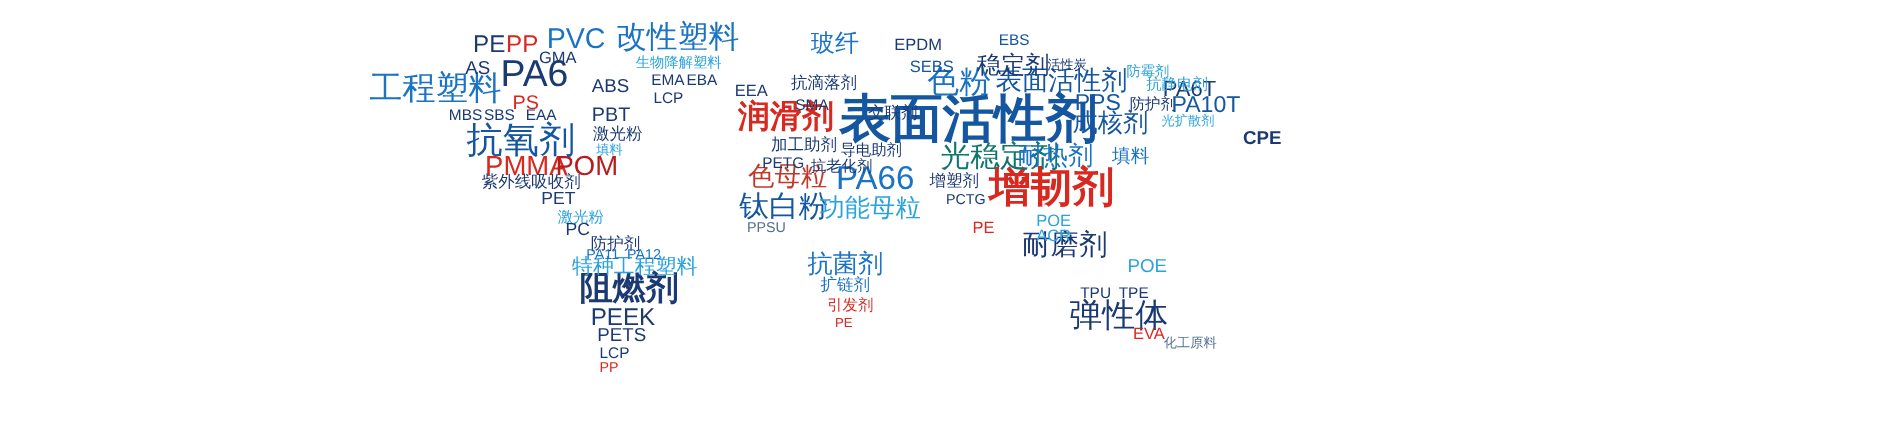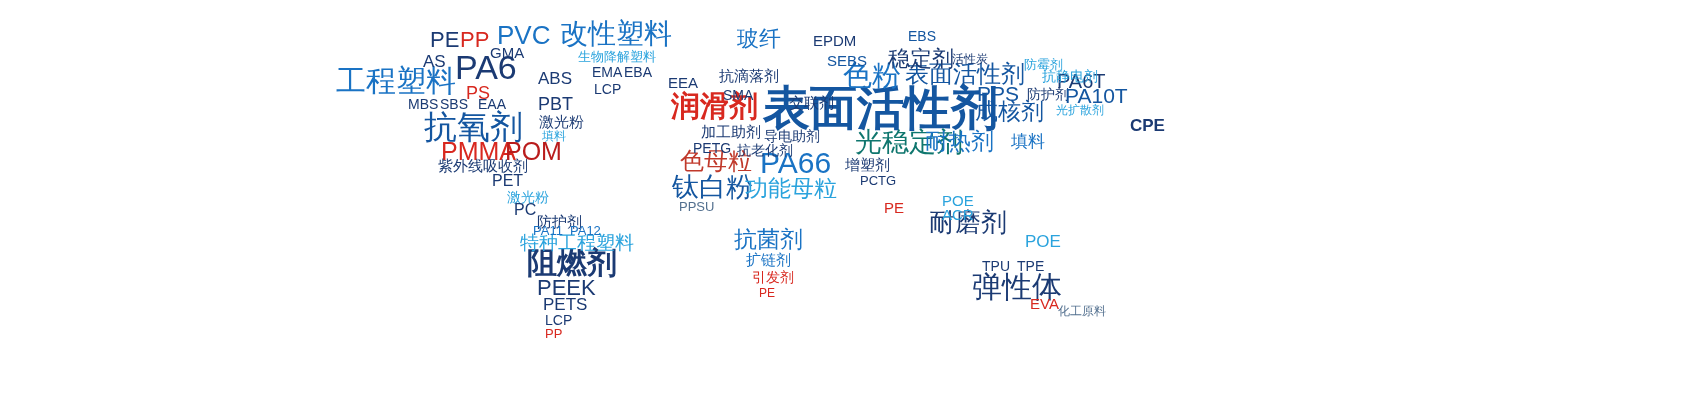--- a/index.html
+++ b/index.html
@@ -27,20 +27,21 @@
     -webkit-font-smoothing: antialiased;
     transform-origin: 50% 50%;
     user-select: none;
   }
 </style>
 </head>
 <body>
 
 <div id="wordcloud" style="width: 1707px; height: 400px; background: rgb(255, 255, 255);">
     <span class="word" style="left: 763px; top: 84px; font-size: 47px; color: rgb(20, 86, 160); font-weight: bold;">表面活性剂</span>
+    <span class="word" style="left: 899px; top: 152px; font-size: 38px; color: rgb(216, 40, 31); font-weight: bold;">增韧剂</span>
     <span class="word" style="left: 336px; top: 66px; font-size: 30px; color: rgb(26, 115, 196); font-weight: normal;">工程塑料</span>
     <span class="word" style="left: 424px; top: 110px; font-size: 33px; color: rgb(20, 86, 160); font-weight: normal;">抗氧剂</span>
     <span class="word" style="left: 527px; top: 248px; font-size: 30px; color: rgb(27, 58, 115); font-weight: bold;">阻燃剂</span>
     <span class="word" style="left: 455px; top: 50px; font-size: 34px; color: rgb(27, 58, 115); font-weight: normal;">PA6</span>
     <span class="word" style="left: 560px; top: 20px; font-size: 28px; color: rgb(26, 115, 196); font-weight: normal;">改性塑料</span>
     <span class="word" style="left: 671px; top: 92px; font-size: 29px; color: rgb(216, 40, 31); font-weight: bold;">润滑剂</span>
     <span class="word" style="left: 905px; top: 62px; font-size: 24px; color: rgb(20, 86, 160); font-weight: normal;">表面活性剂</span>
     <span class="word" style="left: 843px; top: 61px; font-size: 29px; color: rgb(26, 115, 196); font-weight: normal;">色粉</span>
     <span class="word" style="left: 810px; top: 129px; font-size: 27px; color: #0f766e; font-weight: normal; margin-left: 45px;">光稳定剂</span>
     <span class="word" style="left: 760px; top: 148px; font-size: 30px; color: rgb(26, 115, 196); font-weight: normal;">PA66</span>

